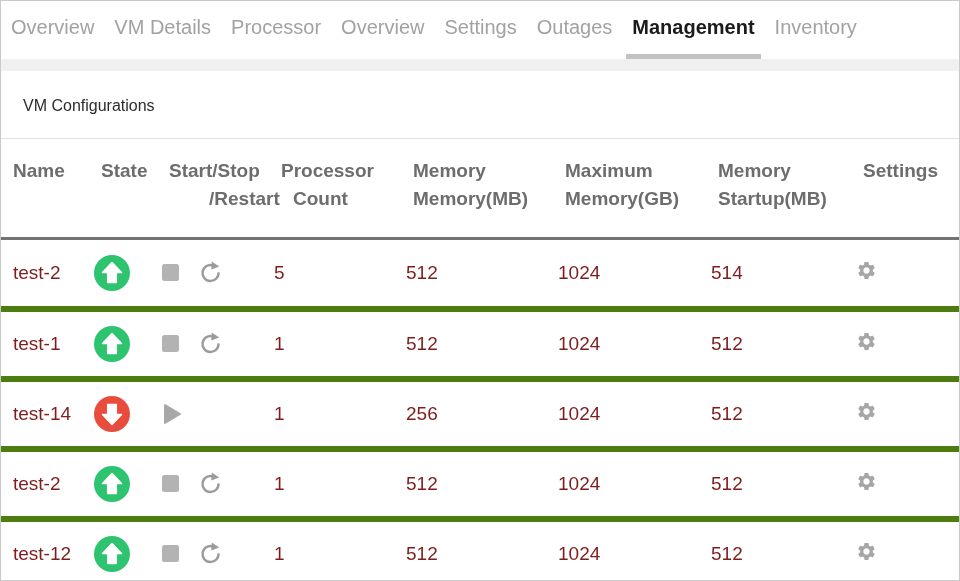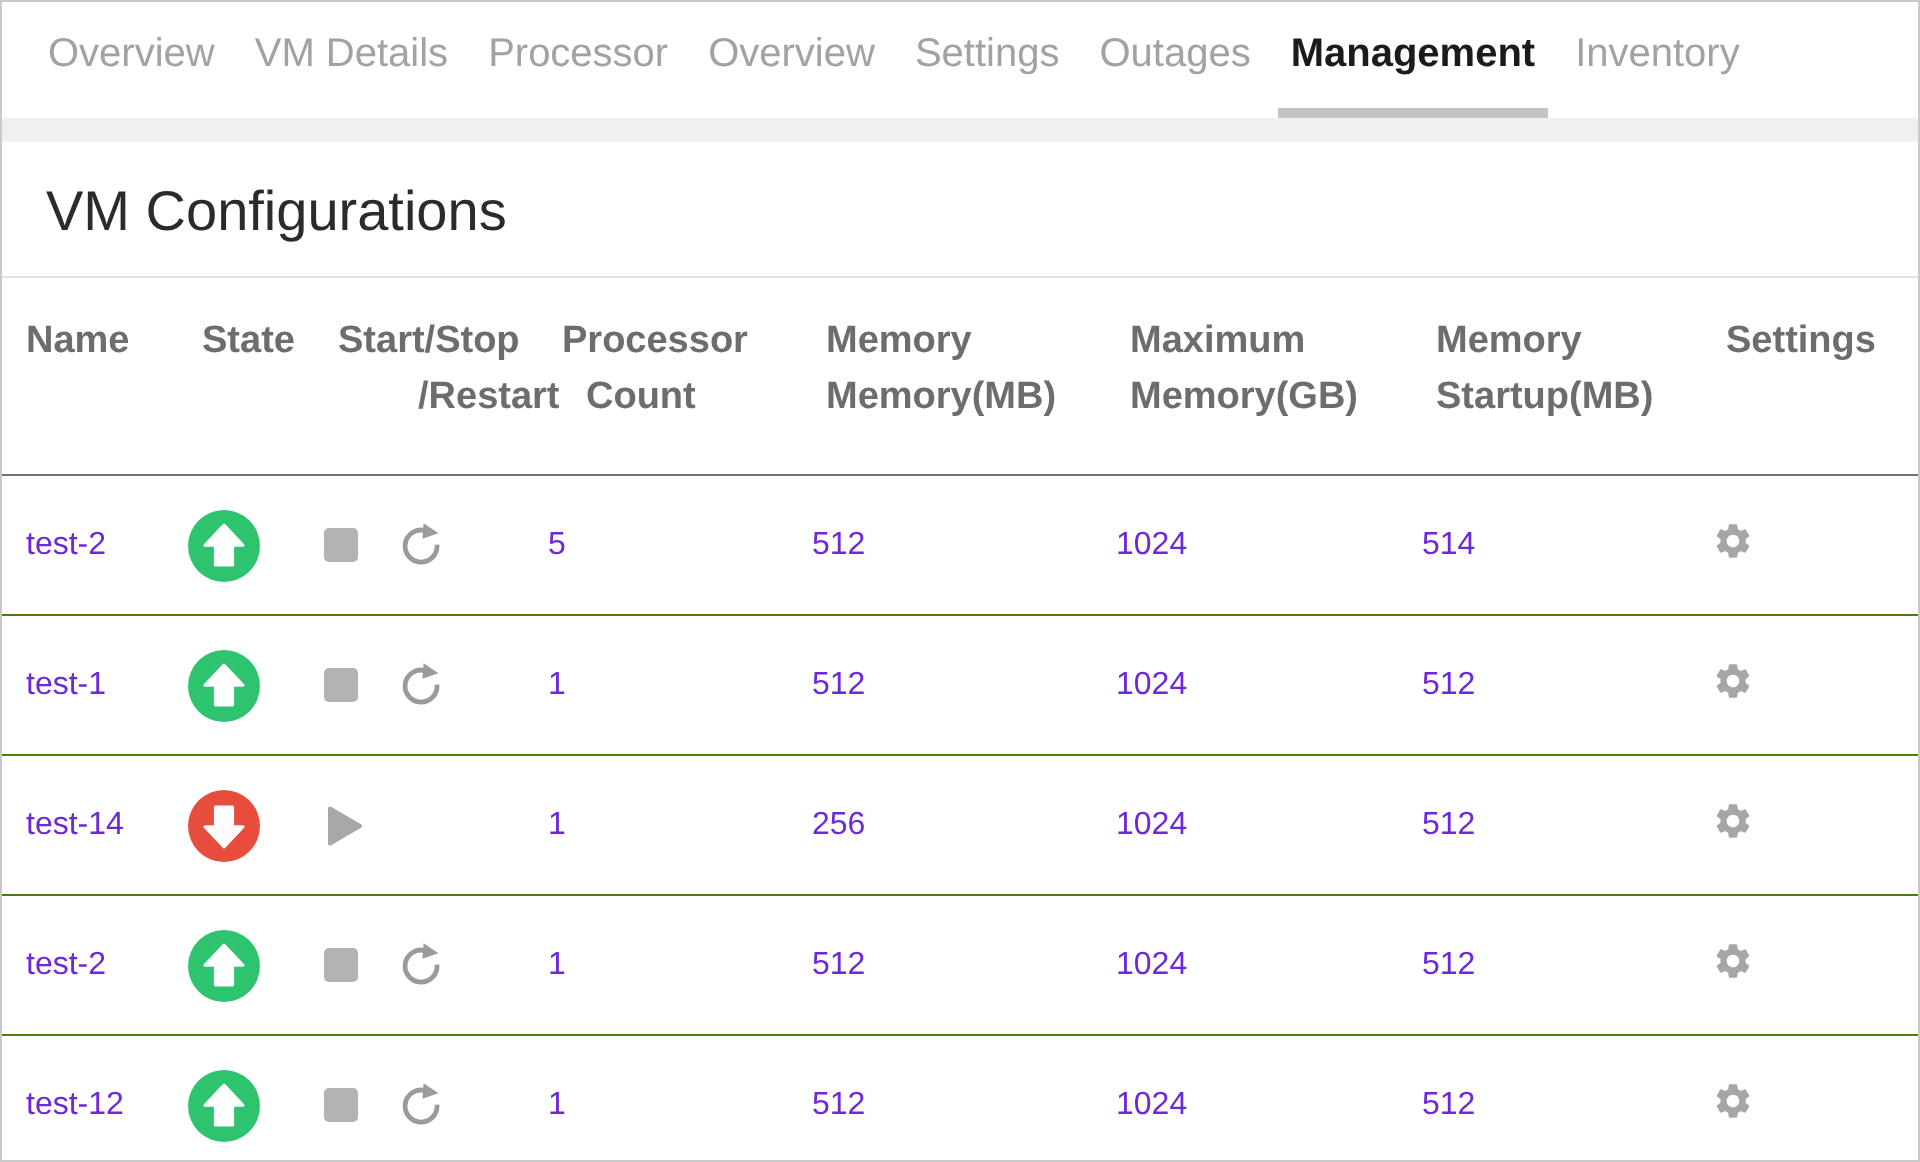--- a/index.html
+++ b/index.html
@@ -14,21 +14,21 @@
     width: 960px; height: 581px;
     border: 1px solid #c9c9c9;
     background: #fff;
     overflow: hidden;
   }
   
   .tabbar {
     height: 58px;
     display: flex;
     align-items: center;
-    padding-left: 13px;
+    padding-left: 0;
   }
   .tab {
     position: relative;
     height: 58px;
     display: flex;
     align-items: center;
     padding: 0 6px 5px 6px;
     margin: 0 4px;
     font-size: 20px;
     color: #a2a2a2;
@@ -41,50 +41,50 @@
     position: absolute;
     left: 0; right: 0; bottom: 0;
     height: 5px;
     background: #c3c3c3;
   }
   .tab-strip { height: 12px; background: #f0f0f0; }
   
   .title-block { padding: 20px 0 0 22px; }
   .page-title {
     margin: 0;
-    font-size: 28px;
+    font-size: 16px;
     font-weight: 400;
     color: #2b2b2b;
     line-height: 29px;
   }
   .title-divider { margin-top: 18px; border-bottom: 1px solid #e0e0e0; }
   
   table {
     width: 100%;
     border-collapse: collapse;
     table-layout: fixed;
   }
   thead th {
     text-align: left;
     vertical-align: top;
     font-size: 19px;
     font-weight: 700;
     color: #6d6d6d;
     line-height: 28px;
     padding: 18px 0 24px 20px;
-    border-bottom: 1px solid #737373;
+    border-bottom: 3px solid #737373;
   }
   thead th:first-child { padding-left: 12px; }
   thead th .indent-sm { padding-left: 12px; }
   thead th .indent-lg { padding-left: 40px; }
   tbody td {
     height: 70px;
-    border-bottom: 1px solid #4d7c0f;
-    font-size: 16px;
-    color: #6d28d9;
+    border-bottom: 6px solid #4d7c0f;
+    font-size: 19px;
+    color: #7f1d1d;
     padding-left: 13px;
     vertical-align: middle;
   }
   tbody td:first-child { padding-left: 12px; }
   .state-badge svg { display: block; }
   .actions { display: flex; align-items: center; gap: 20px; }
   .icon-btn { display: inline-flex; align-items: center; cursor: pointer; }
   .icon-btn svg { display: block; }
 </style>
 </head>

